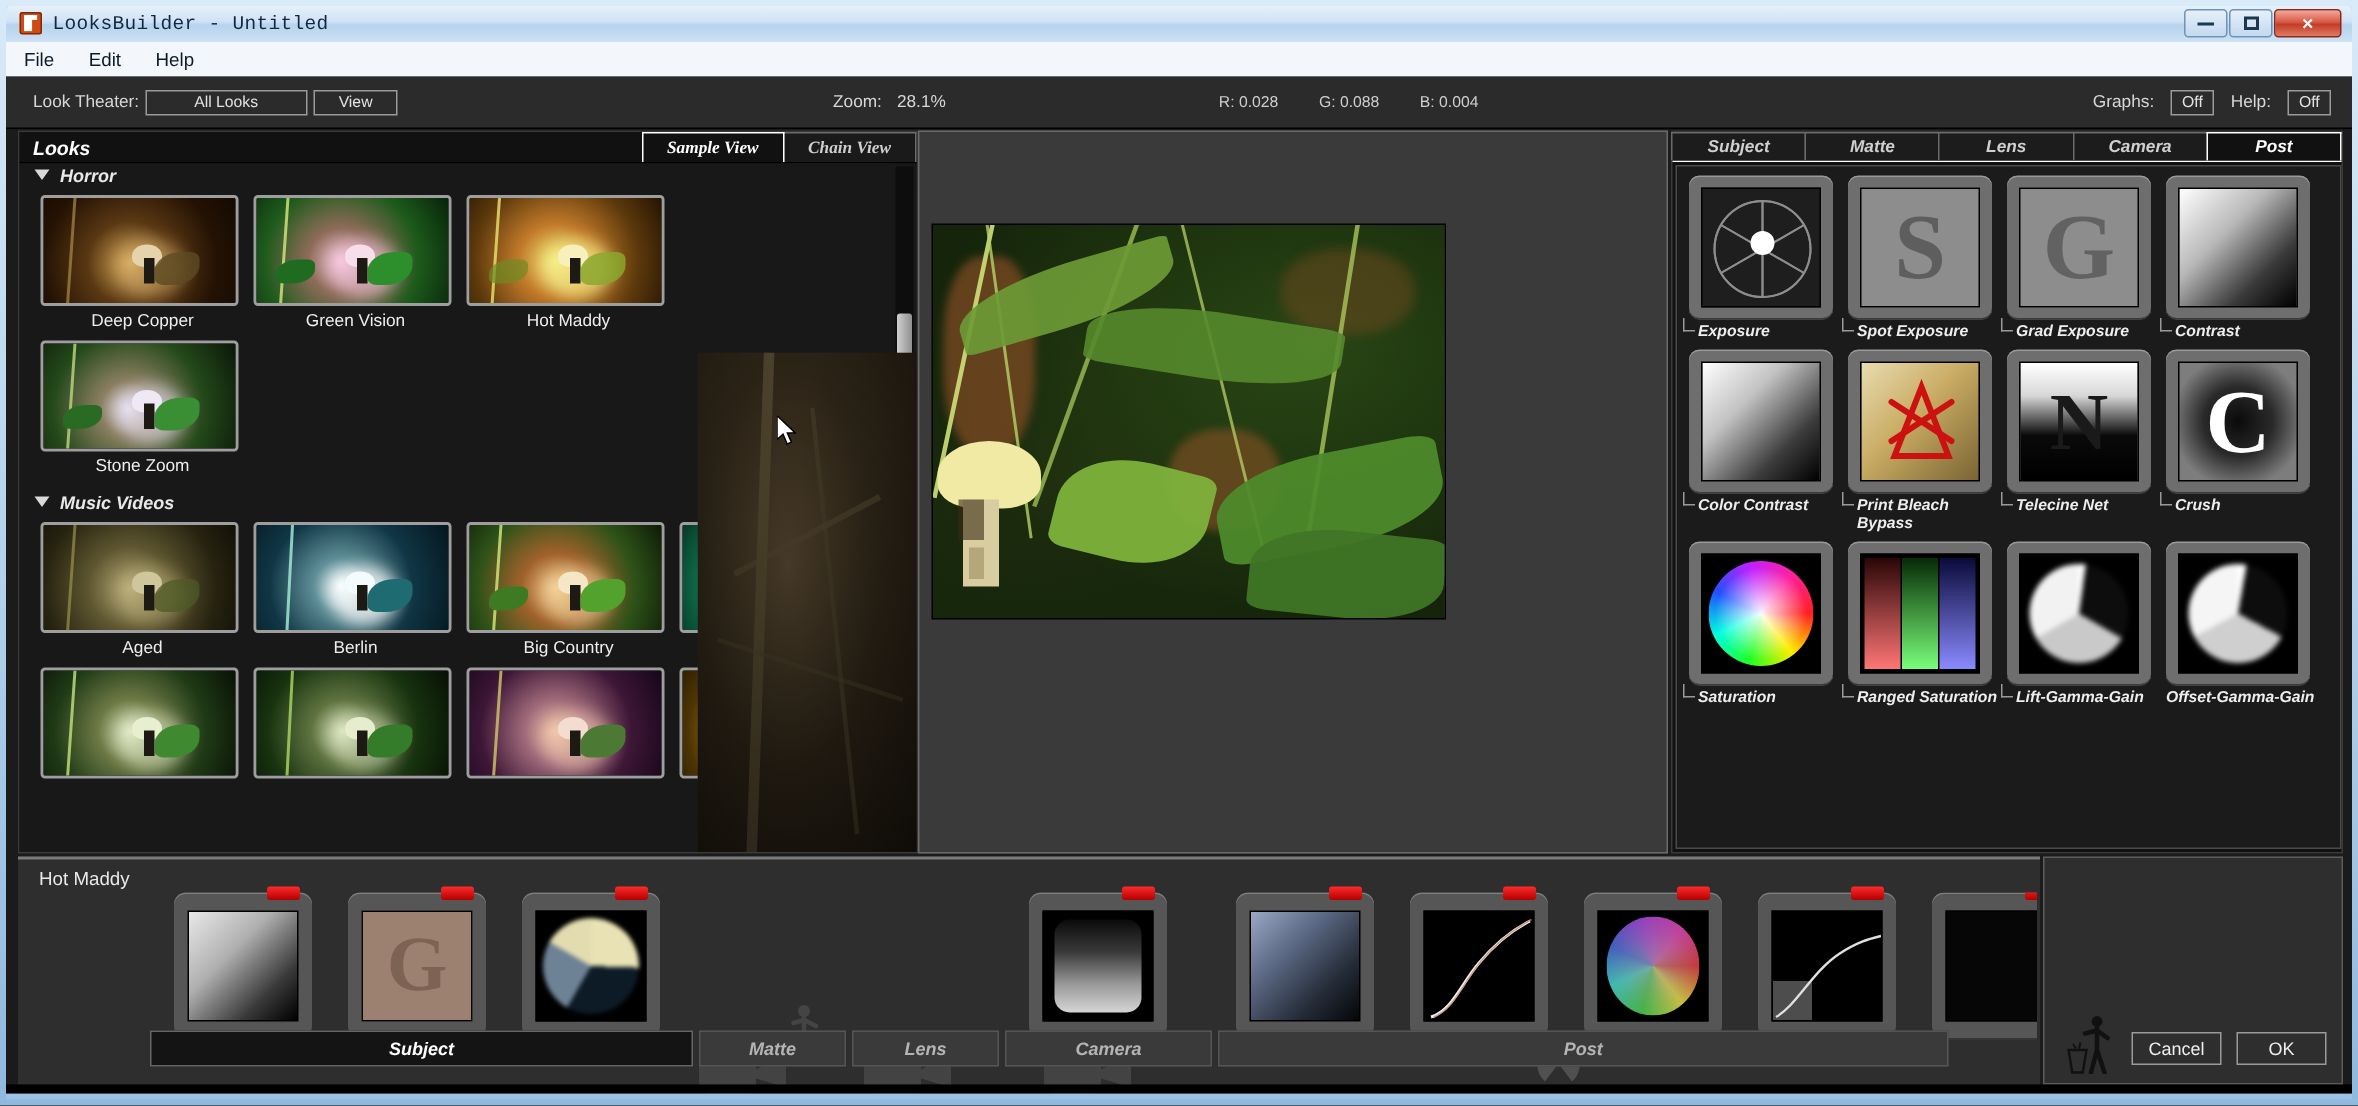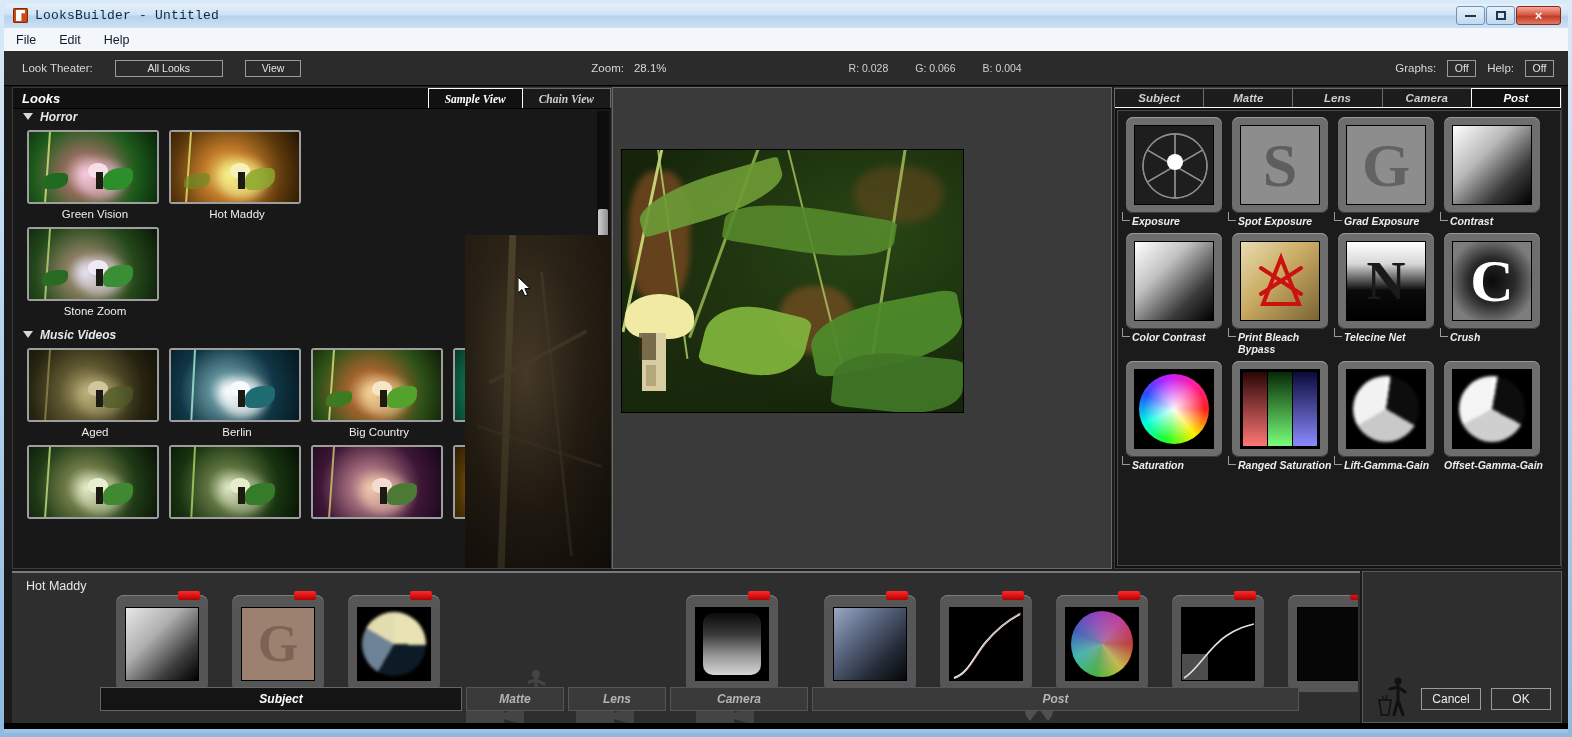--- a/index.html
+++ b/index.html
@@ -69,21 +69,21 @@
   }
 
   
   .toolbar {
     position:absolute; left:0; top:0; width:1564px; height:35px;
     background:#2b2b2b;
     border-bottom:1px solid #000;
     display:flex; align-items:center;
   }
   .tb-label { font-size:11.5px; color:#d7d7d7; }
-  .tb-group { display:flex; align-items:center; gap:22px; }
+  .tb-group { display:flex; align-items:center; gap:4px; }
   .lt-group { margin-left:18px; }
   .combo {
     width:108px; height:17px; border:1px solid #9a9a9a; background:#2b2b2b;
     color:#e2e2e2; font-size:10.5px; display:flex; align-items:center; justify-content:center;
   }
   .btn-sm {
     height:17px; padding:0 16px; border:1px solid #9a9a9a; background:#2b2b2b;
     color:#e2e2e2; font-size:10.5px; display:flex; align-items:center; justify-content:center;
   }
   .zoom-group { margin-left:290px; gap:10px; }
@@ -318,21 +318,21 @@
         <span class="tb-label">Look Theater:</span>
         <div class="combo">All Looks</div>
         <div class="btn-sm">View</div>
       </div>
       <div class="tb-group zoom-group">
         <span class="tb-label">Zoom:</span>
         <span class="tb-label">28.1%</span>
       </div>
       <div class="tb-group rgb-group">
         <span class="rgb-item"><b>R:</b> <span>0.028</span></span>
-        <span class="rgb-item"><b>G:</b> <span>0.066</span></span>
+        <span class="rgb-item"><b>G:</b> <span>0.088</span></span>
         <span class="rgb-item"><b>B:</b> <span>0.004</span></span>
       </div>
       <div class="right-group">
         <span class="tb-label">Graphs:</span>
         <div class="onoff">Off</div>
         <span class="tb-label">Help:</span>
         <div class="onoff">Off</div>
       </div>
     </div>
 
@@ -345,20 +345,33 @@
         </div>
       </div>
 
       <div class="looks-body">
 
         <div class="group-hdr" style="margin-top:-2px;">
           <span class="tri"></span>
           <span>Horror</span>
         </div>
         <div class="tile-row" style="margin-top:4px;">
+          <div class="look-tile">
+            <div class="look-thumb">
+              <div class="mush">
+                <div class="bg" style="background:radial-gradient(circle at 45% 62%, #d7ab5c 0%, #5a3813 34%, #241204 70%, #140a02 100%);"></div>
+                <div class="blade" style="left:16%;transform:rotate(4deg);background:#a98b4a;opacity:.7;"></div>
+                <div class="glow" style="background:#d8b070;opacity:.5;"></div>
+                <div class="cap" style="background:#e4d3ad;"></div>
+                  <div class="stem"></div>
+                <div class="leafA" style="background:#5c4a22;opacity:.8;"></div>
+              </div>
+            </div>
+            <div class="look-name">Deep Copper</div>
+          </div>
           <div class="look-tile">
             <div class="look-thumb">
               <div class="mush">
                 <div class="bg" style="background:radial-gradient(circle at 44% 60%, #f6c9dd 0%, #8f6c5a 26%, #1d5b1b 62%, #07220a 100%);"></div>
                 <div class="blade" style="left:16%;transform:rotate(4deg);background:#cfe07a;"></div>
                 <div class="glow" style="background:#f7c8e0;opacity:.6;"></div>
                 <div class="cap" style="background:#f6dfe8;"></div>
                   <div class="stem"></div>
                 <div class="leafA" style="background:#2c8f2c;"></div>
                 <div class="leafB" style="background:#1f6b1f;"></div>

